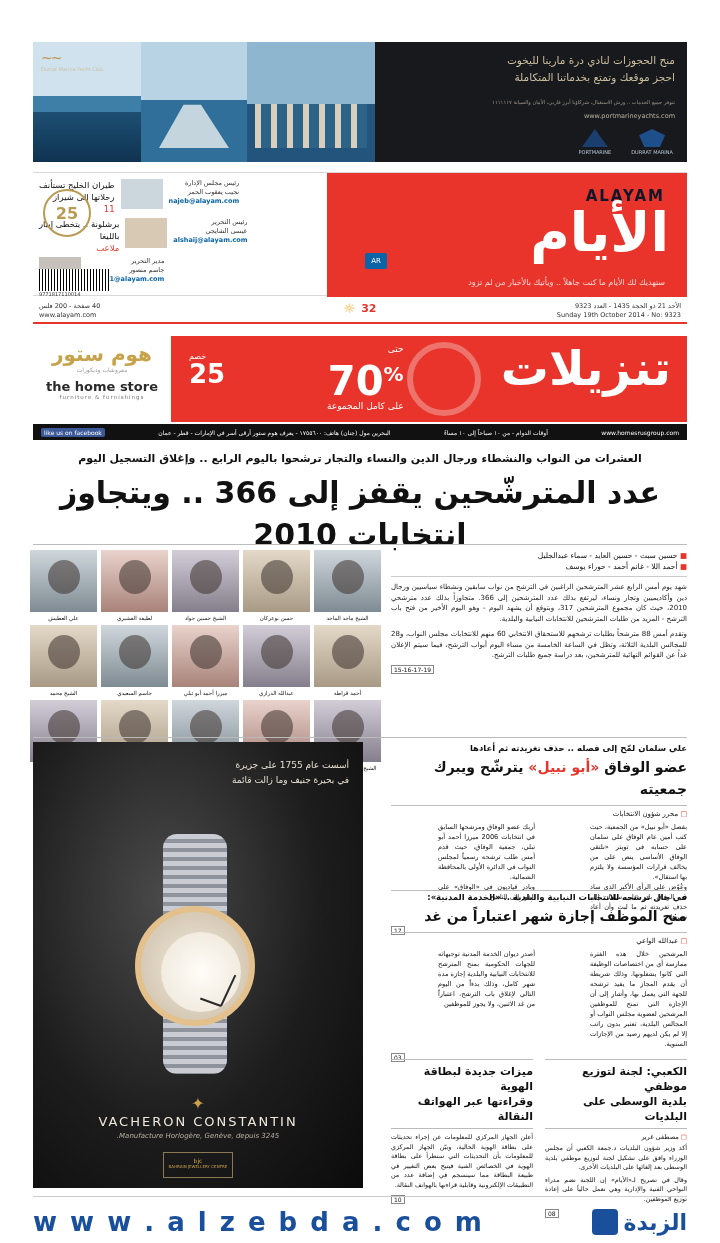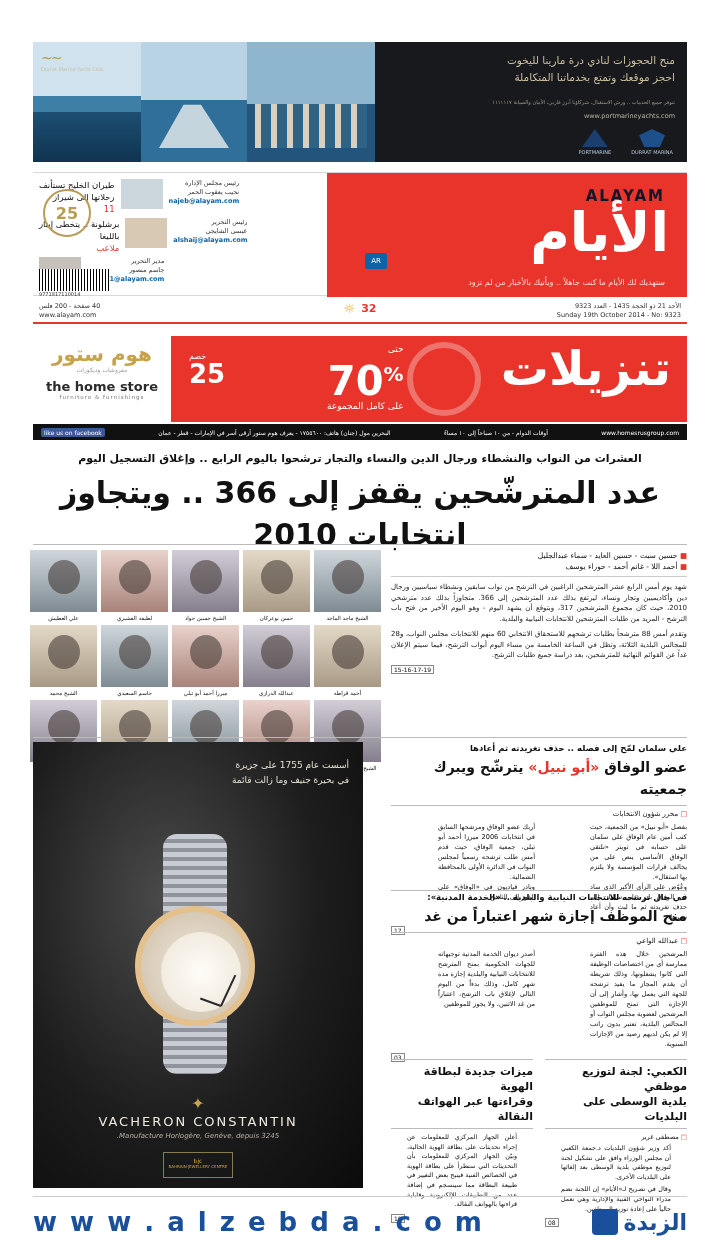--- a/index.html
+++ b/index.html
@@ -156,21 +156,21 @@
   .st-author { font-size:7px; color:#111; margin-top:4px; }
   .st-author .sq { color:#e8342a; }
   .cols2 { display:flex; gap:8px; margin-top:4px; }
   .cols2 .c { flex:1; font-size:6.6px; line-height:10px; text-align:justify;margin-left:47px; }
 
   
   .brief { position:absolute; text-align:right; }
   .brief h3 { margin:0; font-size:11px; line-height:15px; font-weight:bold;}
   .brief .rule { border-top:1px solid #bbb; margin:4px 0;}
   .brief .auth { font-size:6.5px; color:#111;text-align:right; }
-  .brief p { margin:3px 16px 0; font-size:6.4px; line-height:9.6px; text-align:justify;}
+  .brief p { margin:3px 0 0; font-size:6.4px; line-height:9.6px; text-align:justify;}
 
   
   .footrule { position:absolute; left:33px; top:1196px; width:654px; border-top:1px solid #ccc;}
   .footer { position:absolute; left:33px; top:1202px; width:654px; height:40px; display:flex;
     align-items:center; justify-content:space-between; }
   .foot-url { font-size:26px; color:#1a4f9c; letter-spacing:2px; font-weight:bold;}
   .foot-brand { display:flex; align-items:center; gap:6px; }
   .foot-brand .ar { font-size:22px; font-weight:bold; color:#1a4f9c; }
   .foot-brand .mark { width:26px; height:26px; background:#1a4f9c; border-radius:4px; }
 </style>

